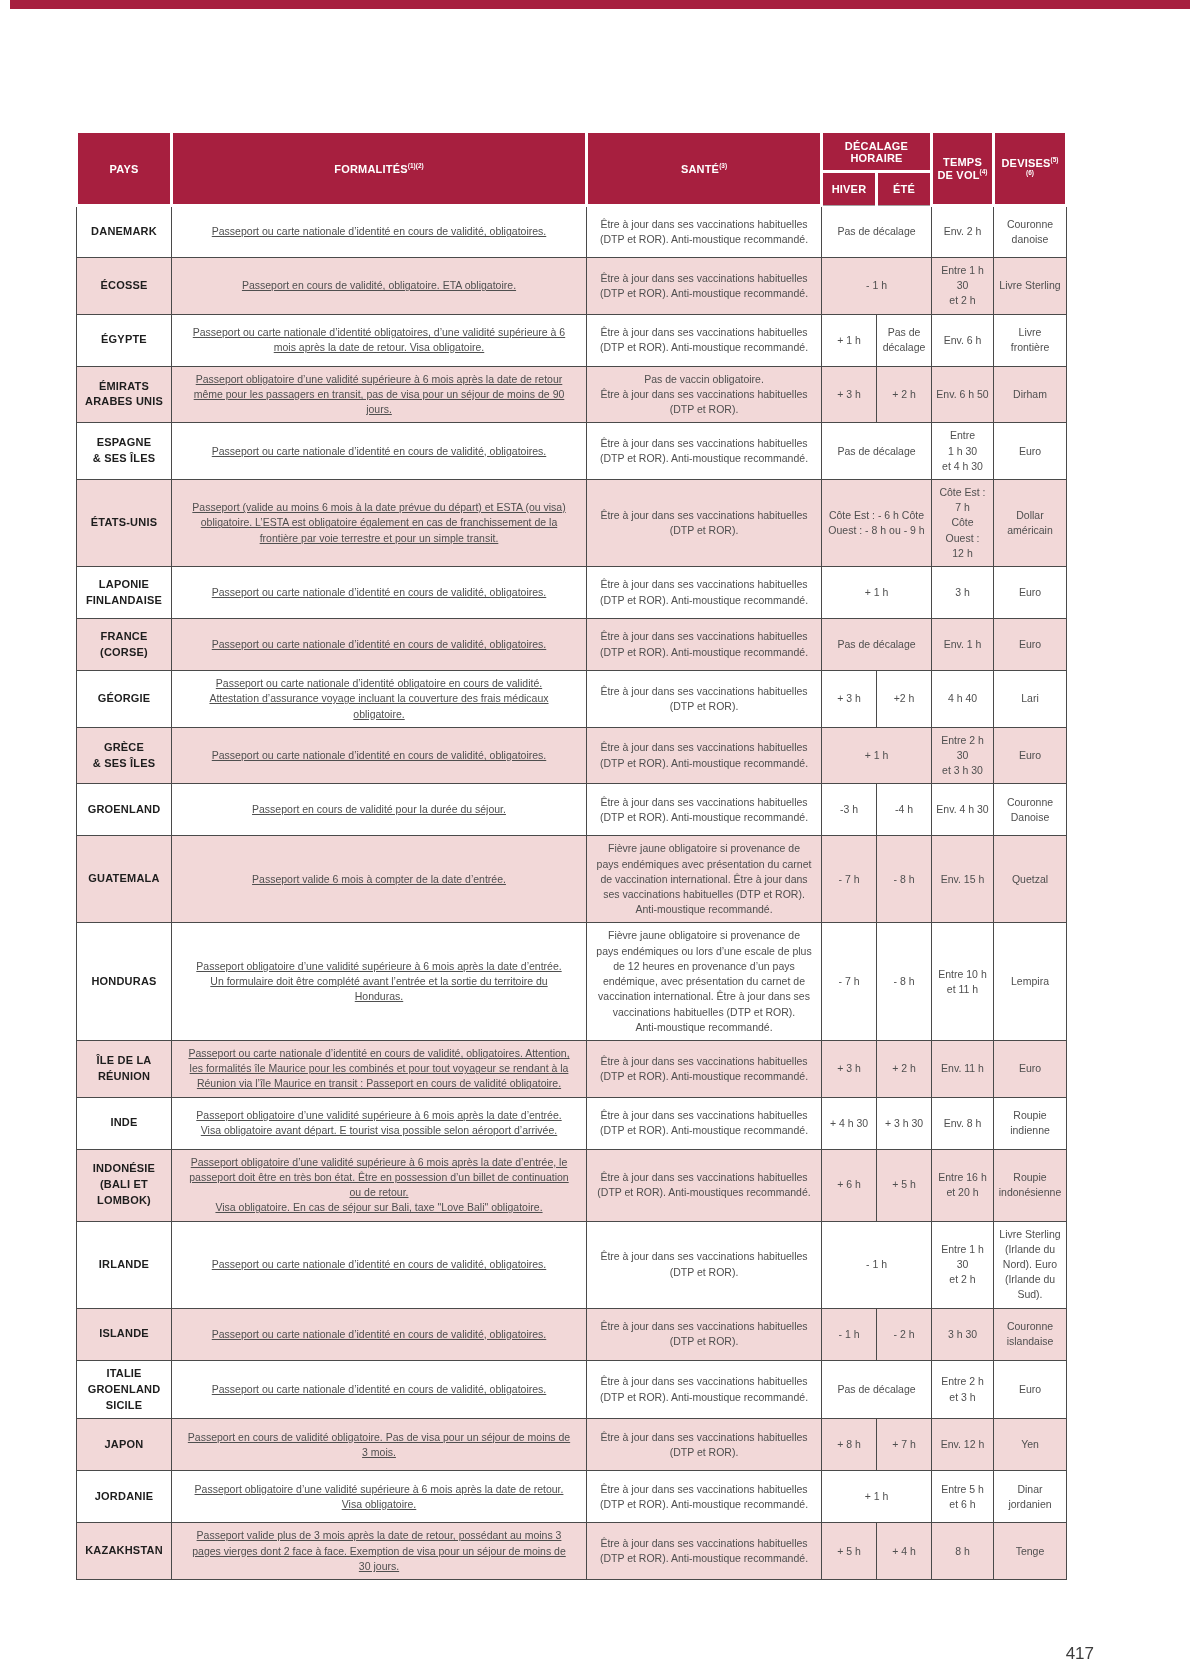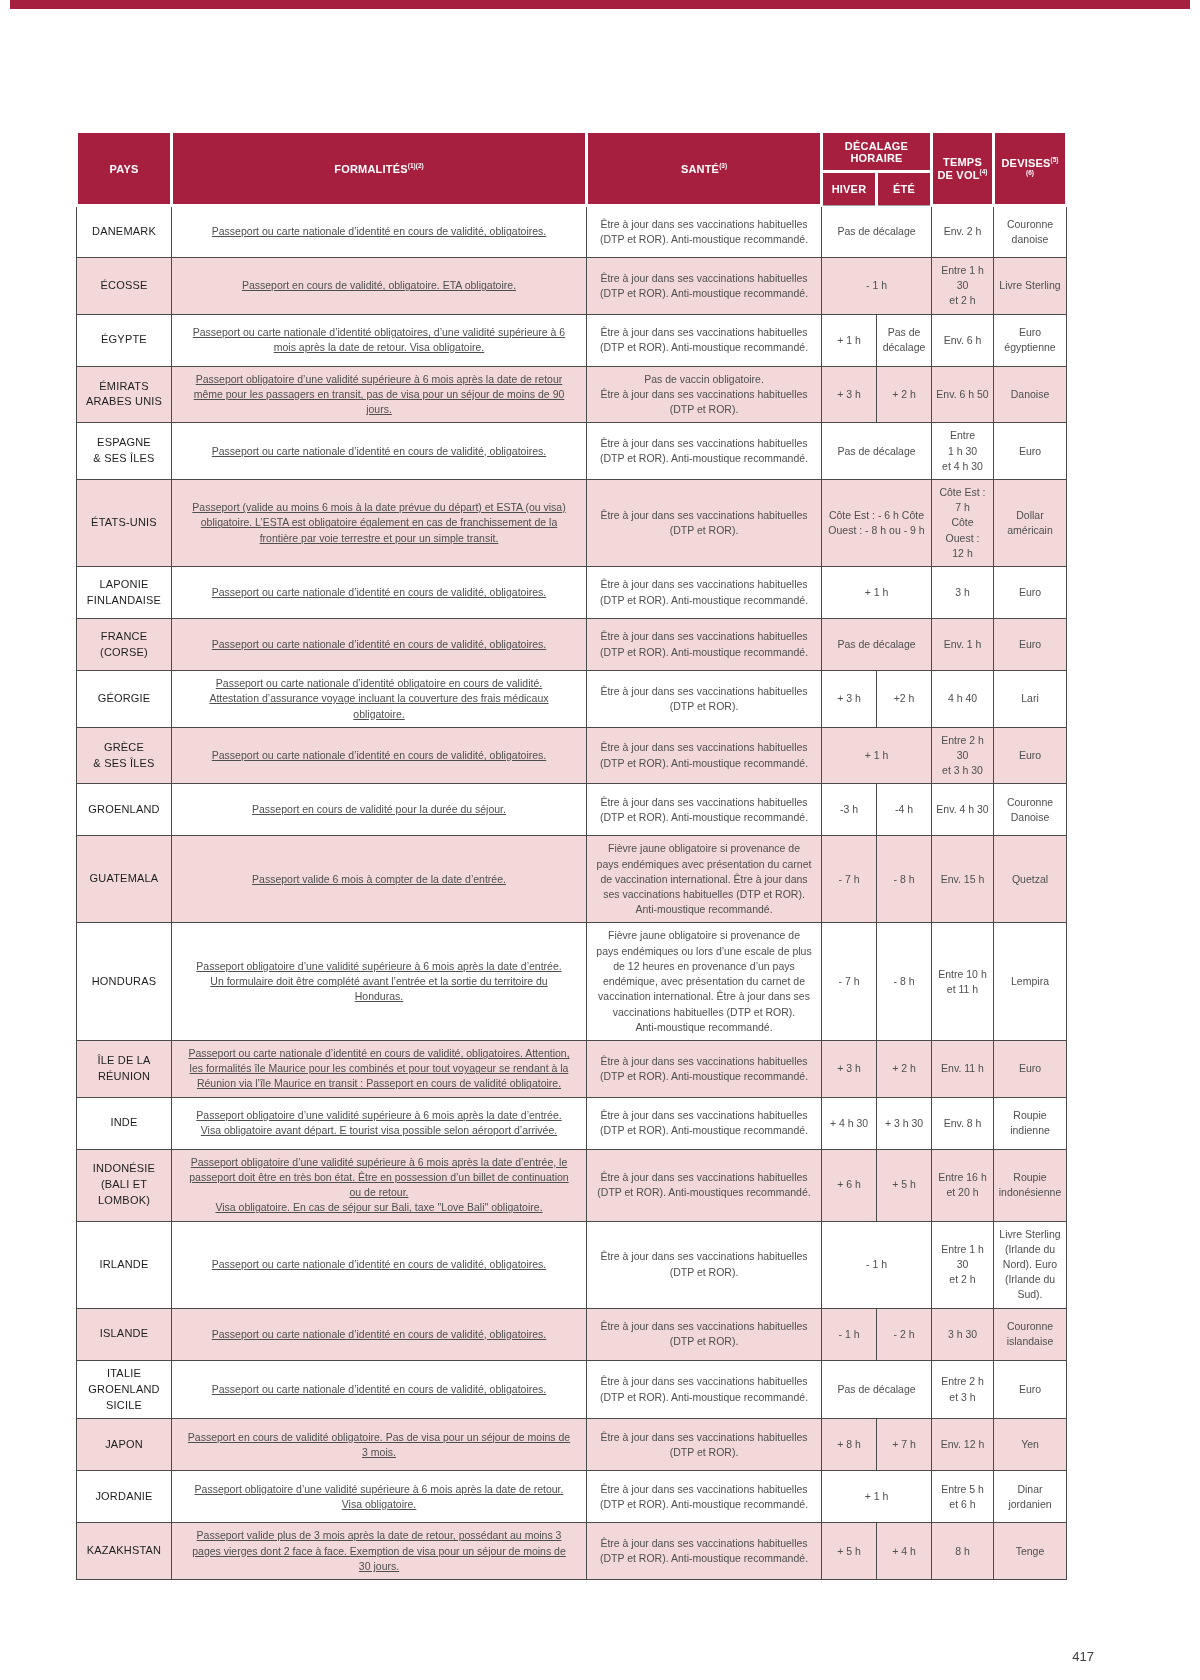--- a/index.html
+++ b/index.html
@@ -21,26 +21,26 @@
   thead tr:nth-child(2){height:34px;}
   thead tr:last-child th{border-bottom:1px solid #a3a3a3;}
   sup{font-size:6.5px;vertical-align:super;letter-spacing:0;}
   tbody td{
     border:1px solid #4a4a4a;background:#ffffff;
     font-size:10.5px;line-height:1.45;color:#4f4f4f;
     text-align:center;vertical-align:middle;
     padding:5px 9px;white-space:pre-line;height:52px;box-sizing:border-box;
   }
   tbody tr.pink td{background:#f2d8d8;}
-  td.pays{font-weight:normal;color:#1d1d1d;font-size:11px;letter-spacing:.2px;padding:5px 4px;}
+  td.pays{font-weight:bold;color:#1d1d1d;font-size:11px;letter-spacing:.2px;padding:5px 4px;}
   td.form{padding:5px 14px;text-decoration:underline;}
   td.dec,td.vol,td.dev{padding:5px 4px;}
   .page-number{
     position:absolute;right:106px;bottom:16px;
-    font-size:13px;color:#3d3d3d;
+    font-size:17px;color:#3d3d3d;
   }
 </style>
 </head>
 <body>
 
 <div class="page">
   <div class="top-bar"></div>
 
   <table class="travel-table">
     <colgroup>
@@ -87,33 +87,33 @@
           <td class="dev">Livre Sterling</td>
         </tr>
         <tr class="white">
           <td class="pays">ÉGYPTE</td>
           <td class="form">Passeport ou carte nationale d’identité obligatoires, d’une validité supérieure à 6 mois après la date de retour. Visa obligatoire.</td>
           <td class="sante">Être à jour dans ses vaccinations habituelles
 (DTP et ROR). Anti-moustique recommandé.</td>
           <td class="dec">+ 1 h</td>
           <td class="dec">Pas de décalage</td>
           <td class="vol">Env. 6 h</td>
-          <td class="dev">Euro égyptienne</td>
+          <td class="dev">Livre frontière</td>
         </tr>
         <tr class="pink">
           <td class="pays">ÉMIRATS
 ARABES UNIS</td>
           <td class="form">Passeport obligatoire d’une validité supérieure à 6 mois après la date de retour même pour les passagers en transit, pas de visa pour un séjour de moins de 90 jours.</td>
           <td class="sante">Pas de vaccin obligatoire.
 Être à jour dans ses vaccinations habituelles
 (DTP et ROR).</td>
           <td class="dec">+ 3 h</td>
           <td class="dec">+ 2 h</td>
           <td class="vol">Env. 6 h 50</td>
-          <td class="dev">Danoise</td>
+          <td class="dev">Dirham</td>
         </tr>
         <tr class="white">
           <td class="pays">ESPAGNE
 &amp; SES ÎLES</td>
           <td class="form">Passeport ou carte nationale d’identité en cours de validité, obligatoires.</td>
           <td class="sante">Être à jour dans ses vaccinations habituelles
 (DTP et ROR). Anti-moustique recommandé.</td>
           <td class="dec" colspan="2">Pas de décalage</td>
           <td class="vol">Entre
 1 h 30

